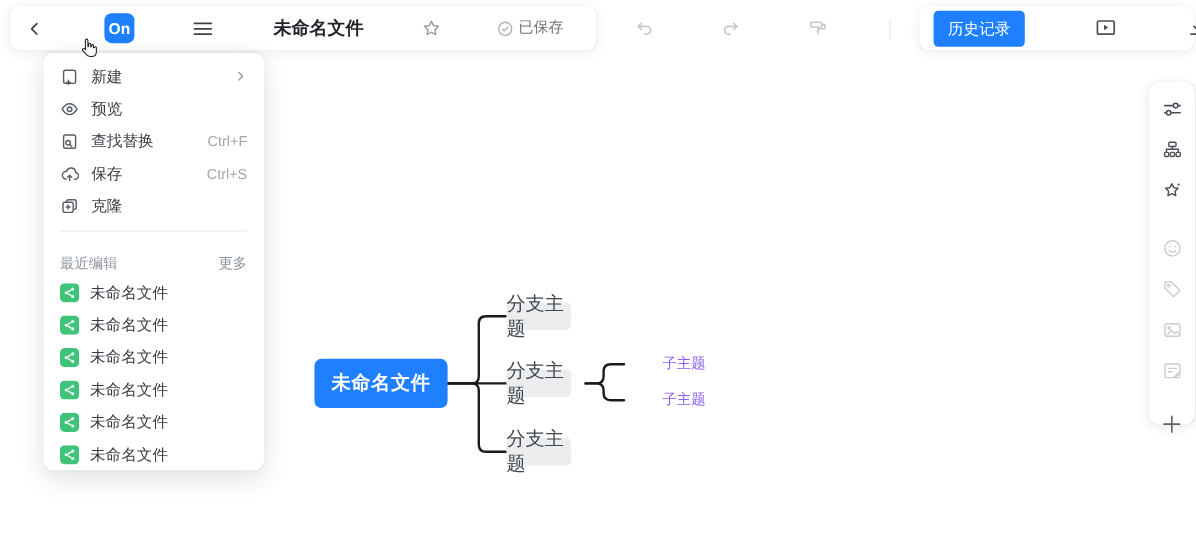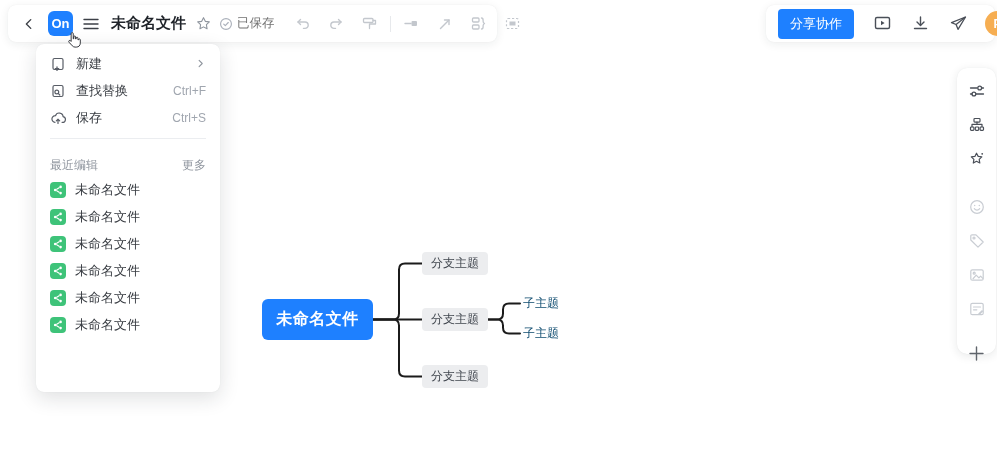--- a/index.html
+++ b/index.html
@@ -12,20 +12,21 @@
     color:#1f2329;
   }
   svg { display:block; }
 
   
   .panel {
     position:absolute;
     background:#fff;
     border-radius:8px;
     box-shadow:0 2px 10px rgba(31,35,41,.08), 0 0 1px rgba(31,35,41,.08);
+    gap:39px;
   }
 
   
   .tl-toolbar {
     left:8px; top:5px; width:489px; height:37px;
     display:flex; align-items:center;
     padding:0 14px;
   }
   .tlb-btn { display:flex; align-items:center; justify-content:center; cursor:pointer; flex:none; }
   .logo {
@@ -109,26 +110,26 @@
 
   
   .mm-layer { position:absolute; left:0; top:0; width:997px; height:460px; }
   .mm-node { position:absolute; display:flex; align-items:center; justify-content:center; cursor:pointer; }
   .mm-root {
     left:262px; top:299px; width:111px; height:41px;
     background:#1e80ff; color:#fff; border-radius:6px;
     font-size:16px; font-weight:bold; letter-spacing:.5px;
   }
   .mm-branch {
-    width:66px; height:23px; left:422px;
-    background:#ecedef; color:#40464e; border-radius:4px; font-size:12px;
+    width:54px; height:23px; left:422px;
+    background:#ecedef; color:#40464e; border-radius:4px; font-size:16px;
   }
   .mm-sub {
-    left:523px; width:36px; height:14px;
-    color:#0c4a6e; font-size:12px; background:transparent;
+    left:552px; width:36px; height:14px;
+    color:#8b5cf6; font-size:12px; background:transparent;
   }
 
   
   .hand-cursor { position:absolute; left:66px; top:31px; z-index:9; pointer-events:none; }
 </style>
 </head>
 <body>
 
 <div class="mm-layer">
   <svg width="997" height="460">
@@ -222,21 +223,21 @@
   </span>
 </div>
 
 <span class="hand-cursor">
   <svg width="17" height="18" viewBox="0 0 17 18">
       <path d="M6.2 1.6c.65 0 1.05.5 1.05 1.1v5.1h.55V5.9c0-.5.4-.9.9-.9s.9.4.9.9v2h.55V7.1c0-.5.4-.9.9-.9s.9.4.9.9v1.7h.55c0-.5.4-.9.9-.9s.9.4.9.9v3.3c0 2.3-1.5 4-4 4H9.1c-1.1 0-2.1-.5-2.8-1.3L3 11.2c-.4-.45-.4-1.1.05-1.5.45-.4 1.15-.35 1.55.1l.55.6V2.7c0-.6.4-1.1 1.05-1.1z" fill="#fff" stroke="#1f2329" stroke-width="0.9" stroke-linejoin="round"></path>
     </svg>
 </span>
 
 <div class="panel tr-toolbar">
-  <button class="share-btn">分享协作</button>
+  <button class="share-btn">历史记录</button>
   <span class="tr-ic">
     <svg width="19" height="19" viewBox="0 0 19 19" fill="none" stroke="currentColor" stroke-width="1.4" stroke-linejoin="round">
         <rect x="2.5" y="3.5" width="14" height="11" rx="1.5"></rect>
         <path d="M8 6.7l3.6 2.3L8 11.3z" fill="currentColor" stroke="none"></path>
       </svg>
   </span>
   <span class="tr-ic">
     <svg width="19" height="19" viewBox="0 0 19 19" fill="none" stroke="currentColor" stroke-width="1.4" stroke-linecap="round" stroke-linejoin="round">
         <path d="M9.5 3v8"></path>
         <path d="M6 8l3.5 3.5L13 8"></path>
@@ -262,20 +263,29 @@
         </svg>
     </span>
     <span class="mi-label">新建</span>
     <span class="menu-ic" style="color:#8f959e">
       <svg width="11" height="11" viewBox="0 0 16 16" fill="none" stroke="currentColor" stroke-width="1.6" stroke-linecap="round" stroke-linejoin="round">
           <path d="M6 3.5 10.5 8 6 12.5"></path>
         </svg>
     </span>
   </div>
 
+  <div class="menu-item">
+    <span class="menu-ic">
+      <svg width="16" height="16" viewBox="0 0 16 16" fill="none" stroke="currentColor" stroke-width="1.2" stroke-linejoin="round">
+          <path d="M1.8 8c1.8-3 3.9-4.5 6.2-4.5S12.4 5 14.2 8c-1.8 3-3.9 4.5-6.2 4.5S3.6 11 1.8 8z"></path>
+          <circle cx="8" cy="8" r="1.9"></circle>
+        </svg>
+    </span>
+    <span class="mi-label">预览</span>
+  </div>
 
   <div class="menu-item">
     <span class="menu-ic">
       <svg width="16" height="16" viewBox="0 0 16 16" fill="none" stroke="currentColor" stroke-width="1.2" stroke-linecap="round" stroke-linejoin="round">
           <rect x="3" y="2.5" width="10" height="11" rx="1.5"></rect>
           <circle cx="6.8" cy="9" r="1.9"></circle>
           <path d="M8.2 10.4l1.6 1.6"></path>
         </svg>
     </span>
     <span class="mi-label">查找替换</span>
@@ -287,20 +297,30 @@
       <svg width="16" height="16" viewBox="0 0 16 16" fill="none" stroke="currentColor" stroke-width="1.2" stroke-linecap="round" stroke-linejoin="round">
           <path d="M5 12.3a3.3 3.3 0 1 1 .5-6.6 3.9 3.9 0 0 1 7.6 1A2.8 2.8 0 0 1 12 12.3"></path>
           <path d="M8 13.5V9.2M6.3 10.8 8 9.1l1.7 1.7"></path>
         </svg>
     </span>
     <span class="mi-label">保存</span>
     <span class="mi-shortcut">Ctrl+S</span>
   </div>
 
 
+  <div class="menu-item">
+    <span class="menu-ic">
+      <svg width="16" height="16" viewBox="0 0 16 16" fill="none" stroke="currentColor" stroke-width="1.2" stroke-linecap="round" stroke-linejoin="round">
+          <path d="M5.5 4.5V4c0-.8.7-1.5 1.5-1.5h5c.8 0 1.5.7 1.5 1.5v5c0 .8-.7 1.5-1.5 1.5h-.5"></path>
+          <rect x="2.5" y="4.5" width="8.5" height="8.5" rx="1.5"></rect>
+          <path d="M6.75 6.9v3.2M5.15 8.5h3.2"></path>
+        </svg>
+    </span>
+    <span class="mi-label">克隆</span>
+  </div>
 
   <div class="menu-divider"></div>
 
   <div class="recent-head">
     <span>最近编辑</span>
     <span class="recent-more">更多</span>
   </div>
 
   <div class="recent-item">
     <span class="file-ic">

